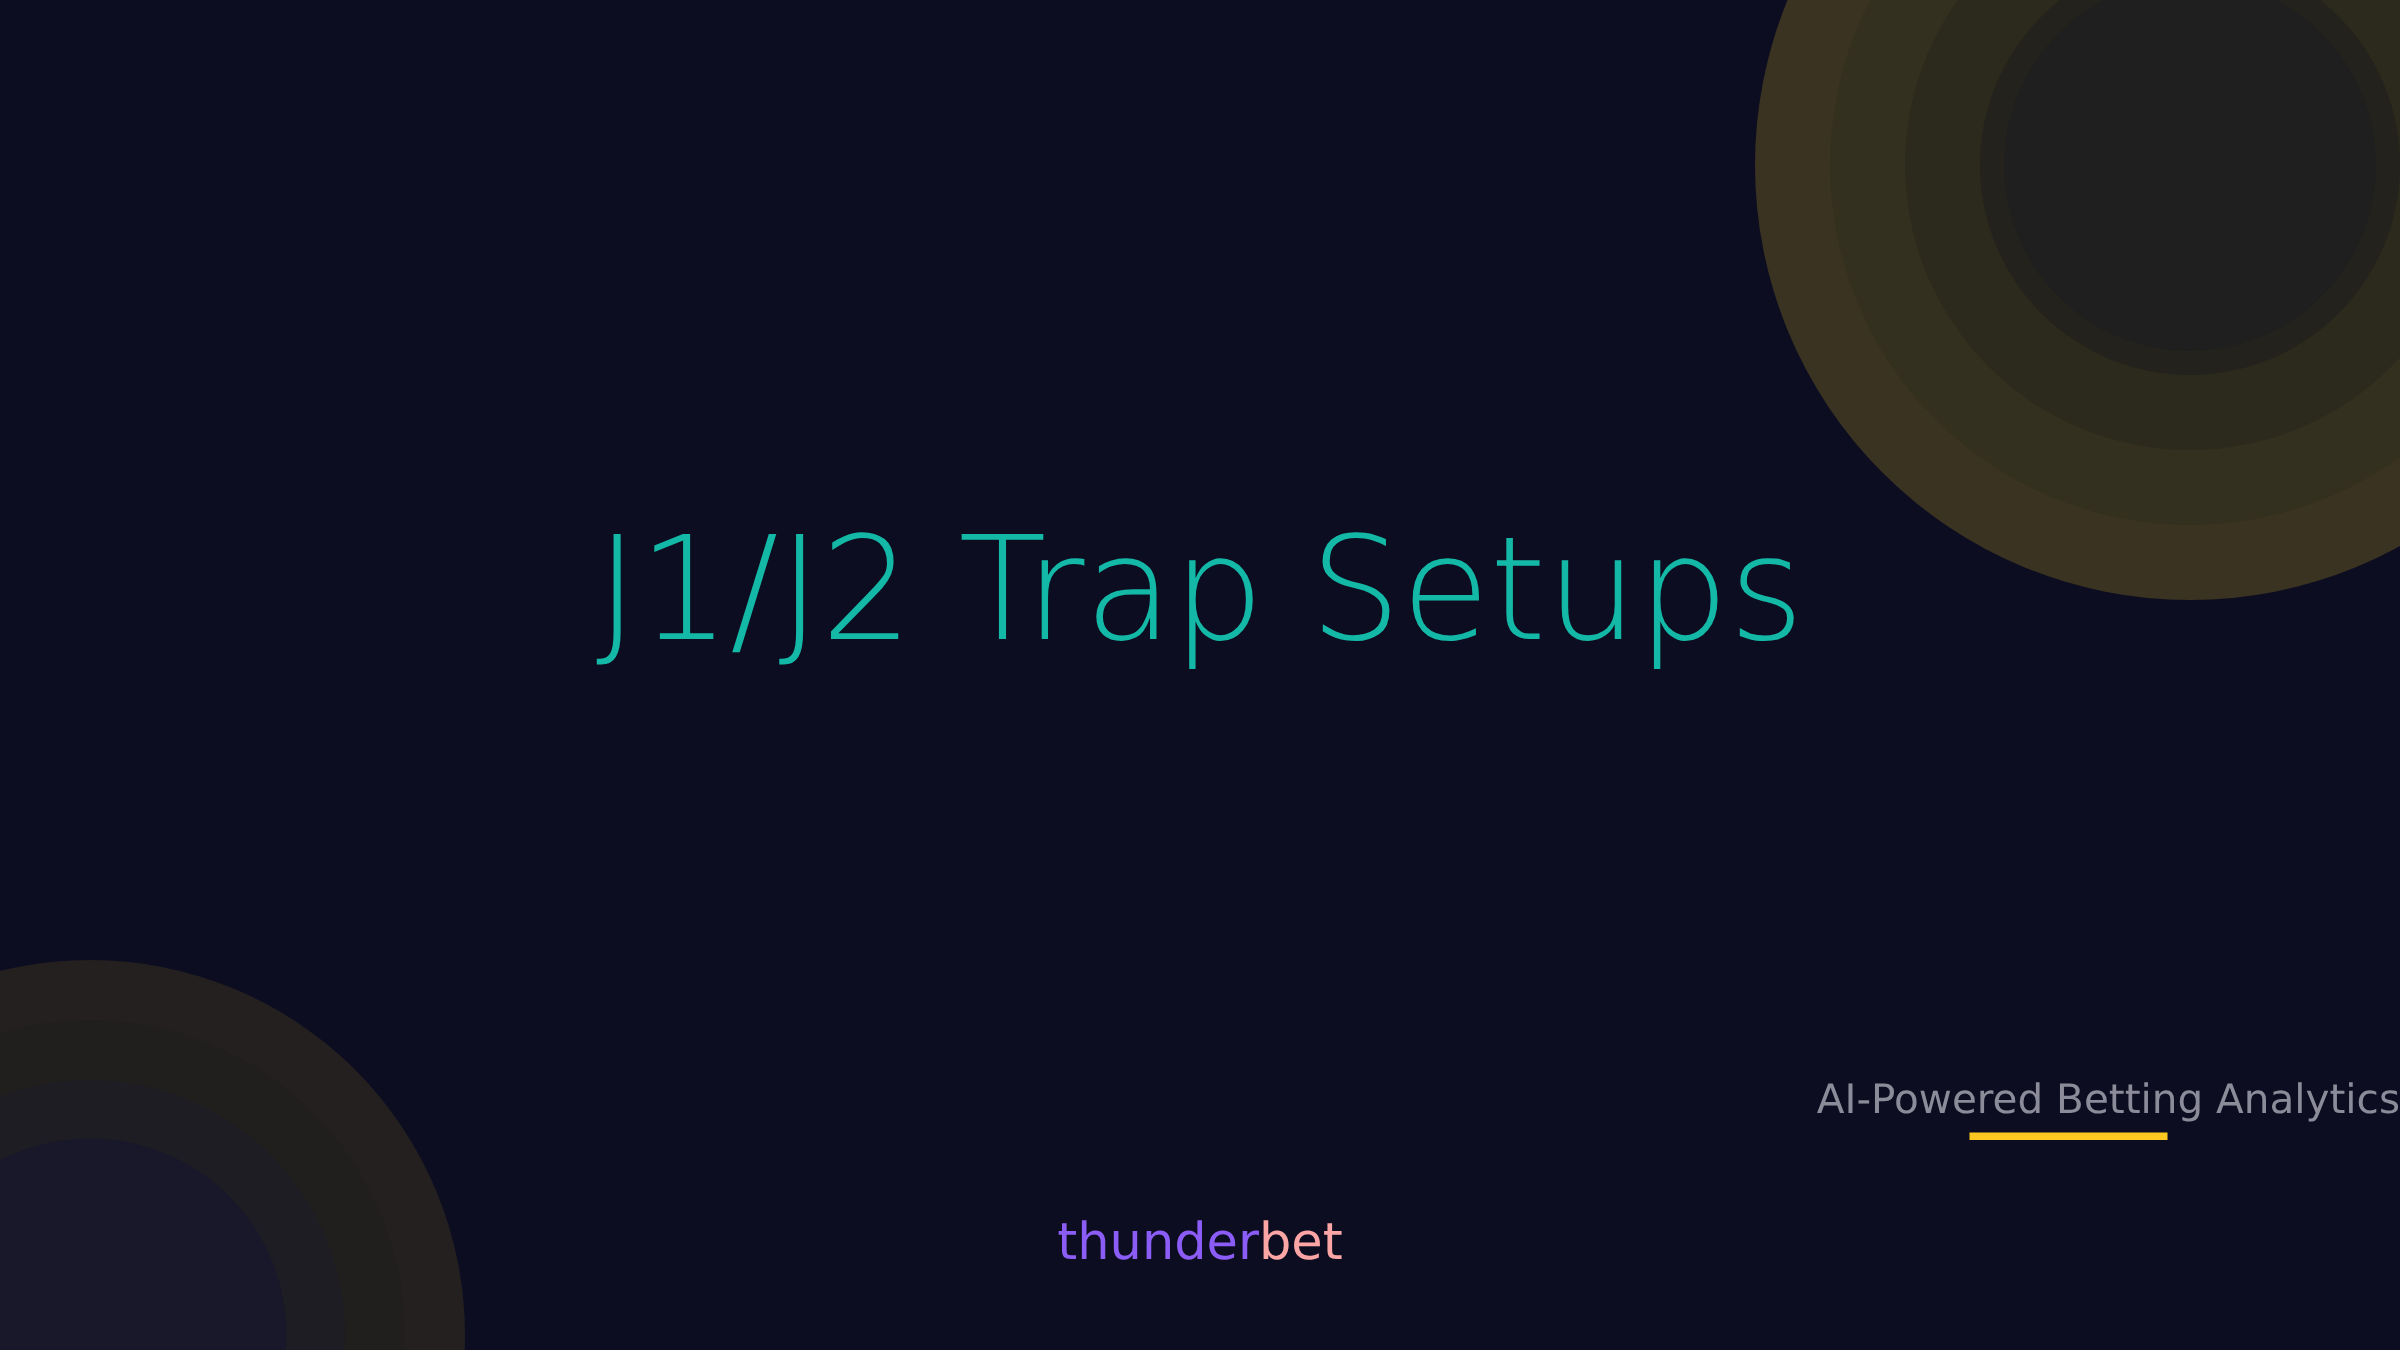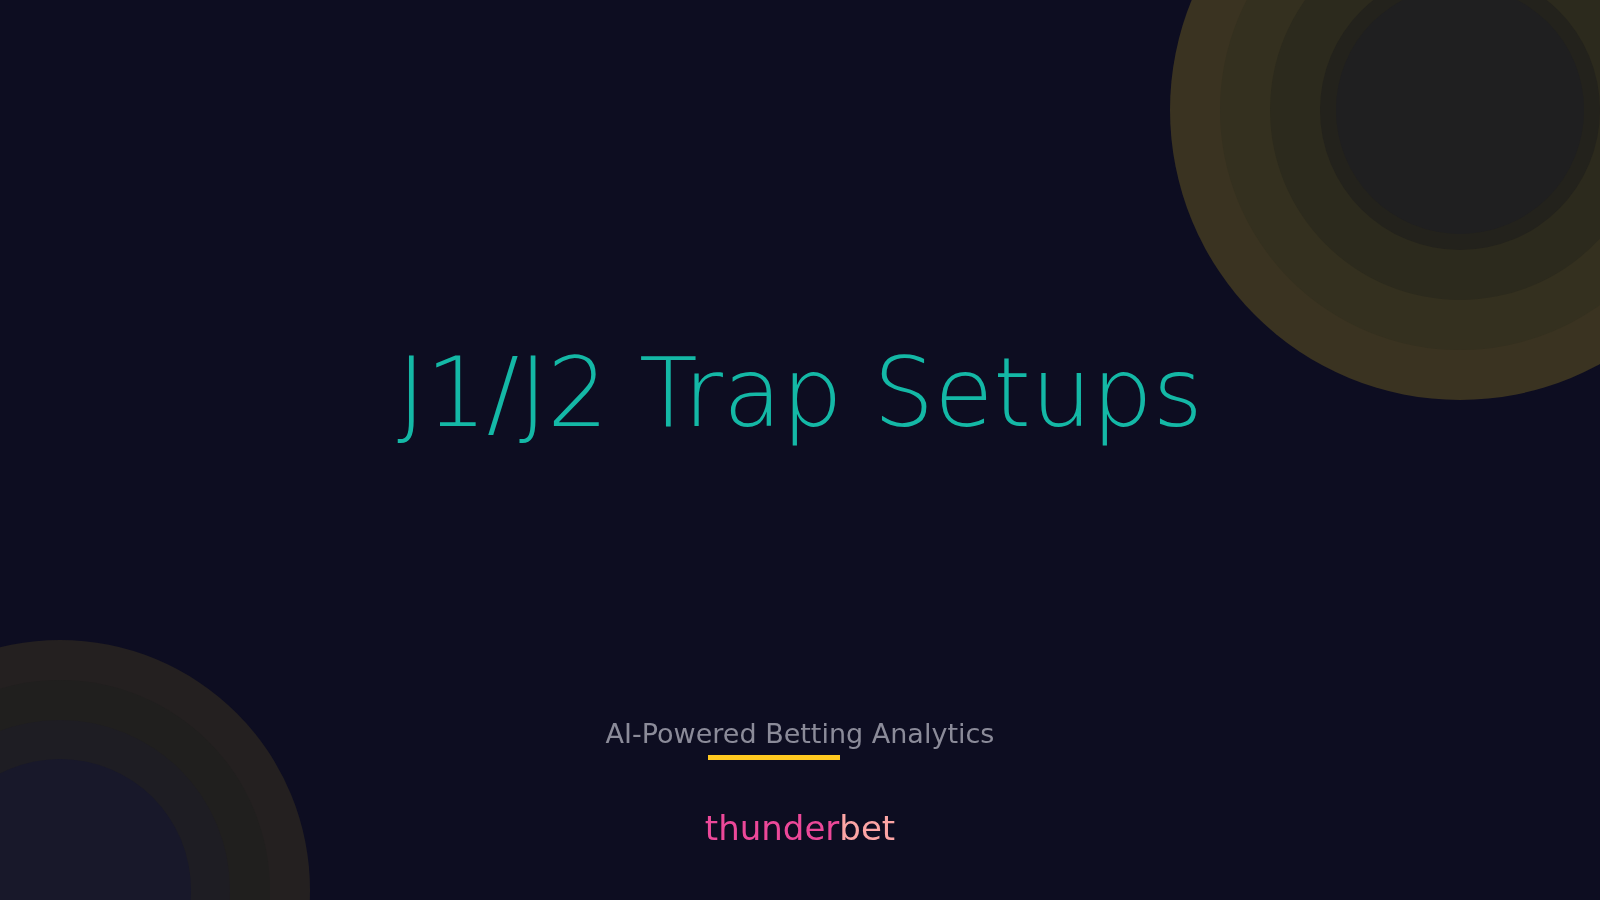--- a/index.html
+++ b/index.html
@@ -67,21 +67,21 @@
     color: #14b8a6;
     white-space: nowrap;
   }
 
   
   .subtitle-wrap {
     position: absolute;
     left: 0;
     top: 716px;
     width: 1600px;
-    text-align: center;
+    text-align: right;
   }
   .subtitle {
     position: relative;
     display: inline-block;
     font-family: "DejaVu Sans", sans-serif;
     font-weight: 400;
     font-size: 27px;
     line-height: 1.3;
     color: #8b8b99;
     white-space: nowrap;
@@ -106,21 +106,21 @@
   }
   .logo {
     display: inline-block;
     font-family: "DejaVu Sans", sans-serif;
     font-weight: 400;
     font-size: 34px;
     line-height: 1.3;
     letter-spacing: 0px;
     white-space: nowrap;
   }
-  .logo .logo-primary { color: #ec4899; margin-top: 22px; }
+  .logo .logo-primary { color: #8b5cf6; margin-top: 22px; }
   .logo .logo-accent { color: #fca5a5; }
 </style>
 </head>
 <body>
 
 <div class="slide">
 
   <div class="deco-cluster" id="deco-tr">
     <div class="deco-ring r1"></div>
     <div class="deco-ring r2"></div>

